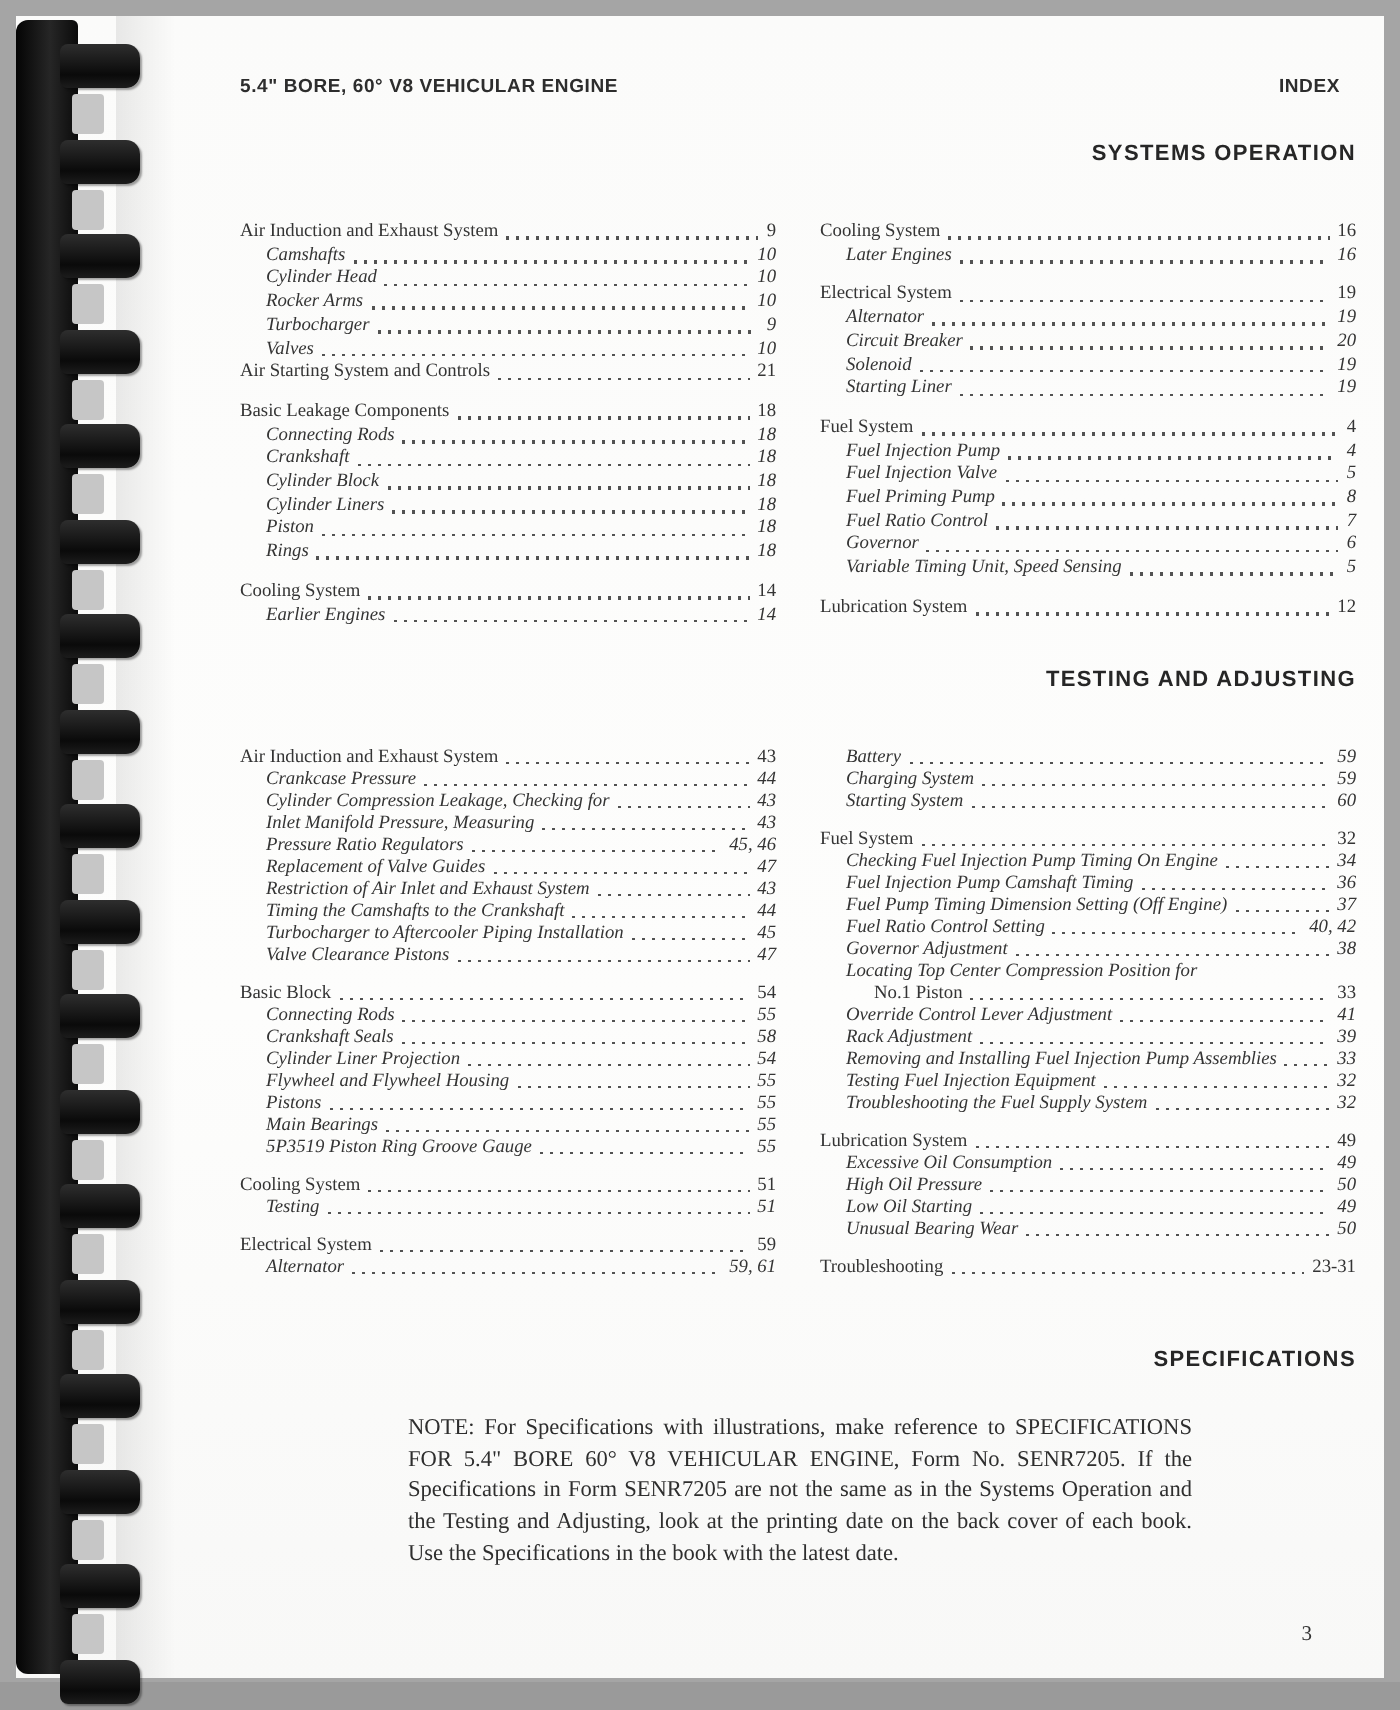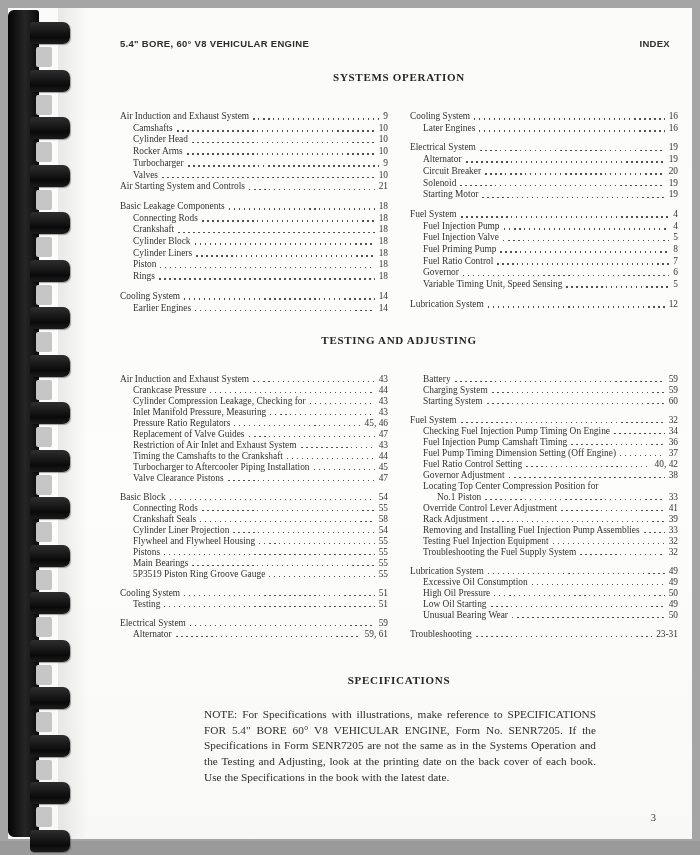--- a/index.html
+++ b/index.html
@@ -35,38 +35,38 @@
   }
   
   .hdr {
     display:flex; justify-content:space-between; align-items:baseline;
     margin:30px 22px 0 112px;
     font-family:"Liberation Sans", sans-serif; font-weight:bold;
     font-size:9.5px; letter-spacing:0.3px; color:#2d2d2d;
   }
   
   .sec-title {
-    margin:22px 14px 0 112px; text-align:center;
-    font-family:Liberation Serif, serif; font-weight:bold;
+    margin:22px 14px 0 112px; text-align:right;
+    font-family:Liberation Sans, sans-serif; font-weight:bold;
     font-size:11px; letter-spacing:0.7px; color:#262626;
   }
   #testing-title { margin-top:12px; }
   #specs-title { margin-top:26px; }
   
   .toc-grid {
     display:grid; grid-template-columns:1fr 1fr; column-gap:22px;
     margin:28px 14px 0 112px; color:#333;
   }
   .toc-block { margin-bottom:8px; }
   .toc-row {
     display:flex; align-items:baseline; white-space:nowrap;
     font-size:9.4px; line-height:11.7px; color:#343434;
   }
   #testing-grid .toc-row { line-height:11px; }
-  .ind1 { padding-left:13px; }
+  .ind1 { padding-left:13px;font-style:italic; }
   .ind2 { padding-left:27px; }
   .lbl { flex:0 0 auto; }
   .leader {
     flex:1 1 auto; min-width:10px; align-self:flex-end;
     height:1.6px; margin:0 4px 2.8px 4px;
     background-image:repeating-linear-gradient(to right,#525252 0,#525252 1.5px,transparent 1.5px,transparent 5px);
   }
   .pg { flex:0 0 auto; }
   
   .note {
@@ -207,21 +207,21 @@
               <span class="lbl">Circuit Breaker</span>
               <span class="leader"></span>
               <span class="pg">20</span>
             </div>
             <div class="toc-row ind1">
               <span class="lbl">Solenoid</span>
               <span class="leader"></span>
               <span class="pg">19</span>
             </div>
             <div class="toc-row ind1">
-              <span class="lbl">Starting Motor</span>
+              <span class="lbl">Starting Liner</span>
               <span class="leader"></span>
               <span class="pg">19</span>
             </div>
           </div>
           <div class="toc-block">
             <div class="toc-row">
               <span class="lbl">Fuel System</span>
               <span class="leader"></span>
               <span class="pg">4</span>
             </div>

